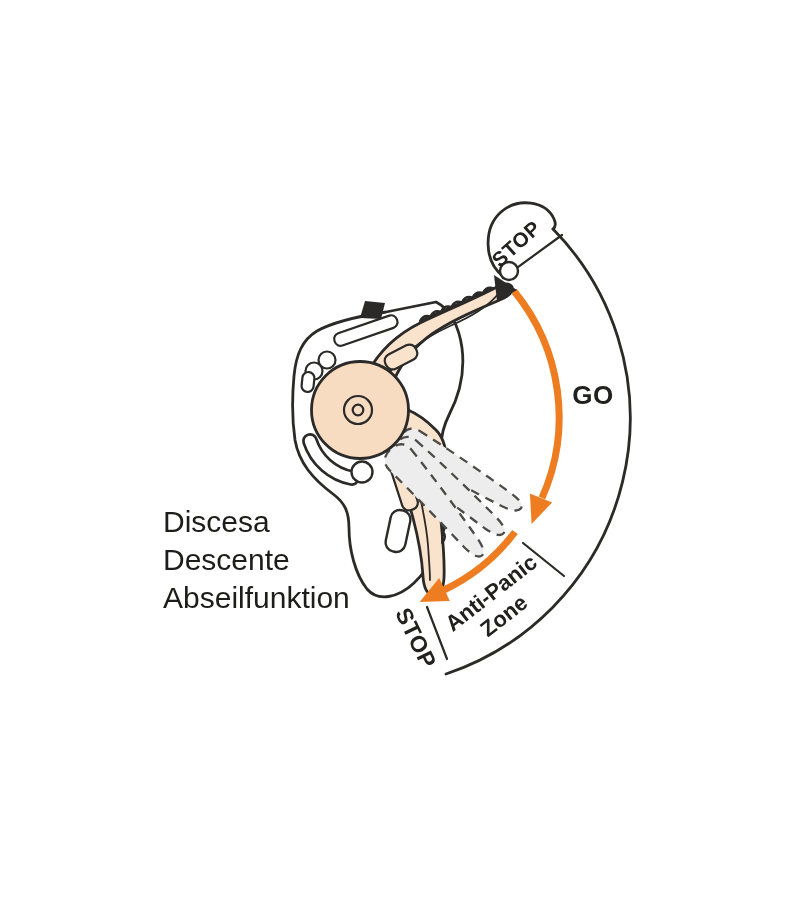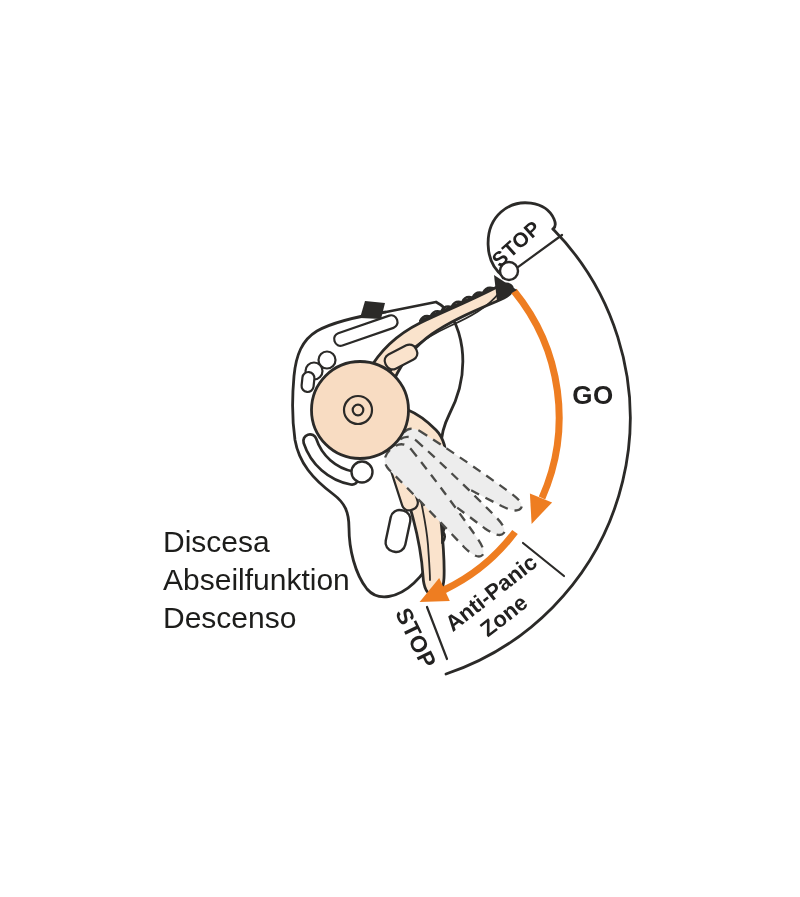--- a/index.html
+++ b/index.html
@@ -16,21 +16,21 @@
   .dark{fill:var(--outline);}
   .ghost{fill:var(--ghost-fill);stroke:var(--ghost-stroke);stroke-width:2.3;
          stroke-dasharray:9 7;stroke-linejoin:round;}
   .orange-arc{stroke:var(--orange);stroke-width:7;fill:none;stroke-linecap:butt;}
   .orange-fill{fill:var(--orange);}
   .lbl{fill:var(--label);font-family:"Liberation Sans",sans-serif;font-weight:bold;}
   .lbl-stop-top{font-size:20.5px;letter-spacing:.5px;}
   .lbl-go{font-size:26px;letter-spacing:.5px;}
   .lbl-ap{font-size:22px;}
   .lbl-stop-bottom{font-size:23px;letter-spacing:.5px;}
-  #languages{position:absolute;left:163px;top:523px;color:var(--text);
+  #languages{position:absolute;left:163px;top:503px;color:var(--text);
              font-size:30px;line-height:38px;white-space:nowrap;}
 </style>
 </head>
 <body>
 
 <div id="page">
 
   <svg width="800" height="897" viewBox="0 0 800 897">
 
     <g>
@@ -139,17 +139,17 @@
       <g transform="translate(492,594) rotate(-38)">
         <text class="lbl lbl-ap" x="0" y="6" text-anchor="middle">Anti-Panic</text>
         <text class="lbl lbl-ap" x="-4" y="32" text-anchor="middle">Zone</text>
       </g>
       <text class="lbl lbl-stop-bottom" transform="translate(416,638) rotate(64)" text-anchor="middle" y="8">STOP</text>
     </g>
   </svg>
 
   <div id="languages">
     <div>Discesa</div>
+    <div>Descente</div>
     <div>Abseilfunktion</div>
-    <div>Descenso</div>
   </div>
 
 </div>
 
 </body></html>

